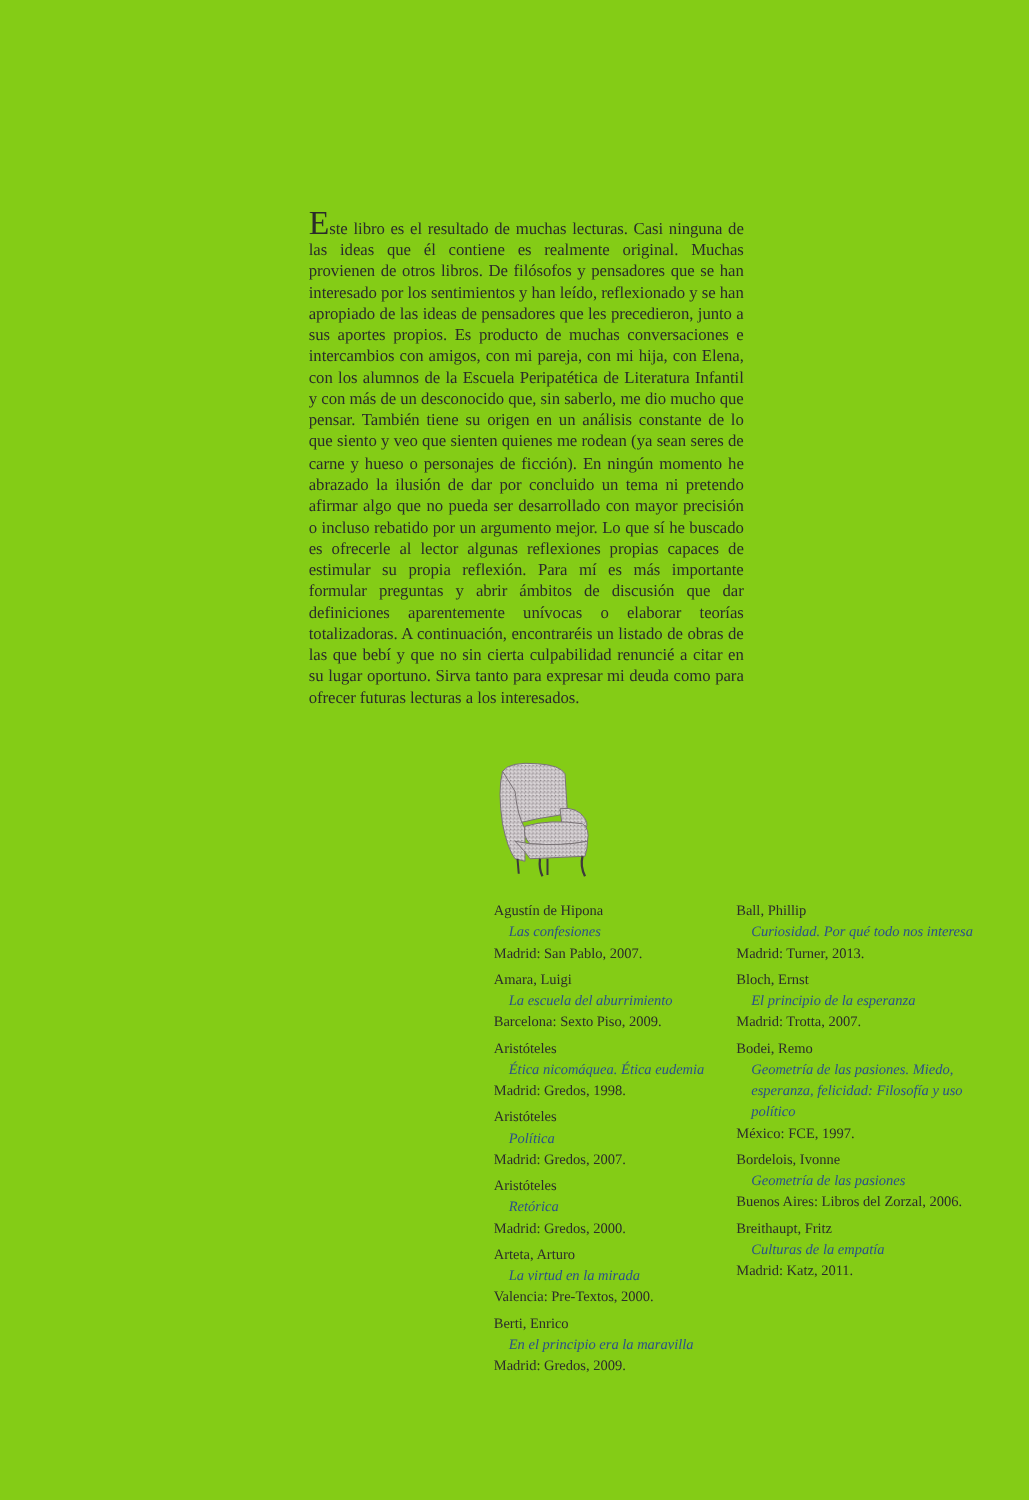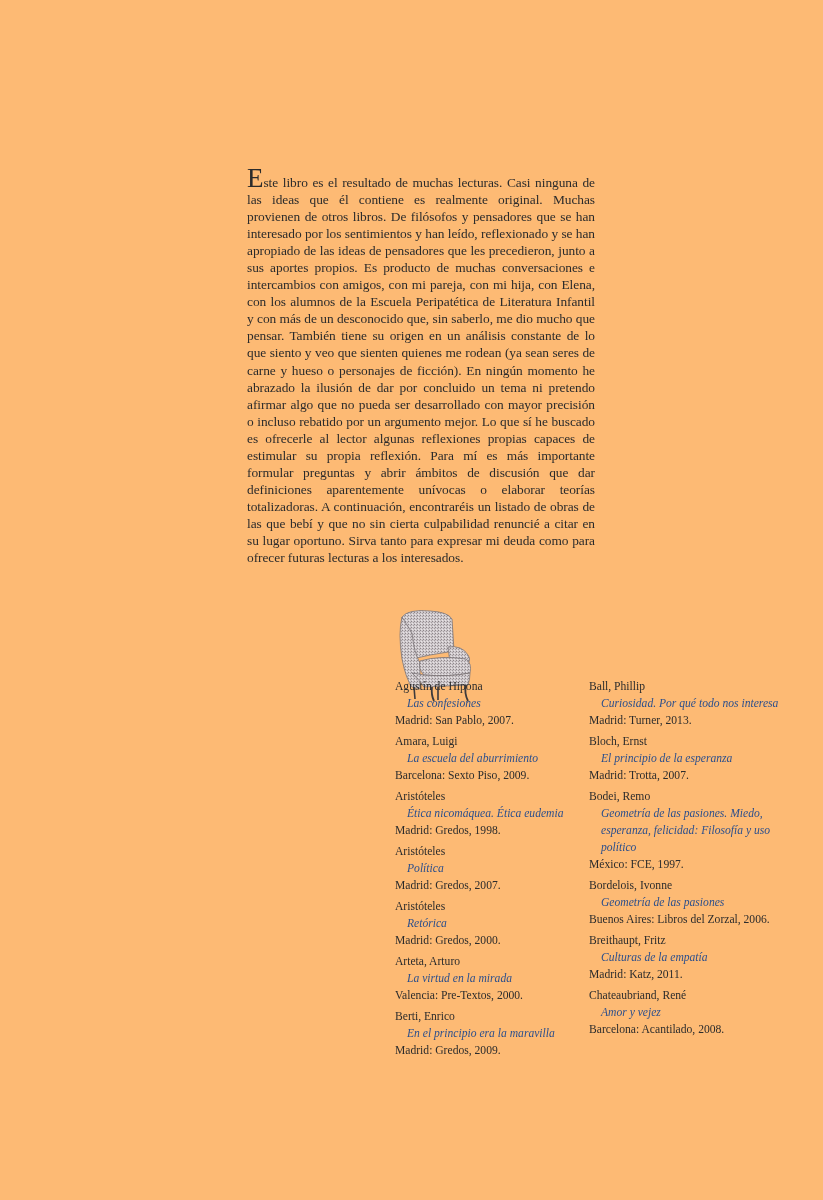--- a/index.html
+++ b/index.html
@@ -12,21 +12,21 @@
     height: 1200px;
     position: relative;
     overflow: hidden;
     font-family: "Liberation Serif", "DejaVu Serif", serif;
     color: #2a2a2a;
   }
   .page {
     position: absolute;
     left: 0; top: 0;
     width: 823px; height: 1200px;
-    background: #fdba74;
+    background: #84cc16;
   }
   .intro {
     position: absolute;
     left: 247px;
     top: 170px;
     width: 348px;
     font-size: 13.4px;
     line-height: 17.05px;
     text-align: justify;
     color: #2b2b2b;
@@ -40,21 +40,21 @@
   .intro p { margin: 0; }
   .chair {
     position: absolute;
     left: 390px;
     top: 603px;
     width: 100px;
     height: 102px;
   }
   .col {
     position: absolute;
-    top: 678px;
+    top: 720px;
     font-size: 11.6px;
     line-height: 17px;
     color: #2c2c2c;
   }
   .col.left { left: 395px; width: 190px; }
   .col.right { left: 589px; width: 215px; }
   .entry { margin-bottom: 4px; }
   .entry .author { display: block; }
   .entry .title {
     display: block;
@@ -158,20 +158,15 @@
     <div class="entry">
       <span class="author">Bordelois, Ivonne</span>
       <span class="title">Geometría de las pasiones</span>
       <span class="pub">Buenos Aires: Libros del Zorzal, 2006.</span>
     </div>
     <div class="entry">
       <span class="author">Breithaupt, Fritz</span>
       <span class="title">Culturas de la empatía</span>
       <span class="pub">Madrid: Katz, 2011.</span>
     </div>
-    <div class="entry">
-      <span class="author">Chateaubriand, René</span>
-      <span class="title">Amor y vejez</span>
-      <span class="pub">Barcelona: Acantilado, 2008.</span>
-    </div>
   </div>
 
 </div>
 
 </body></html>

